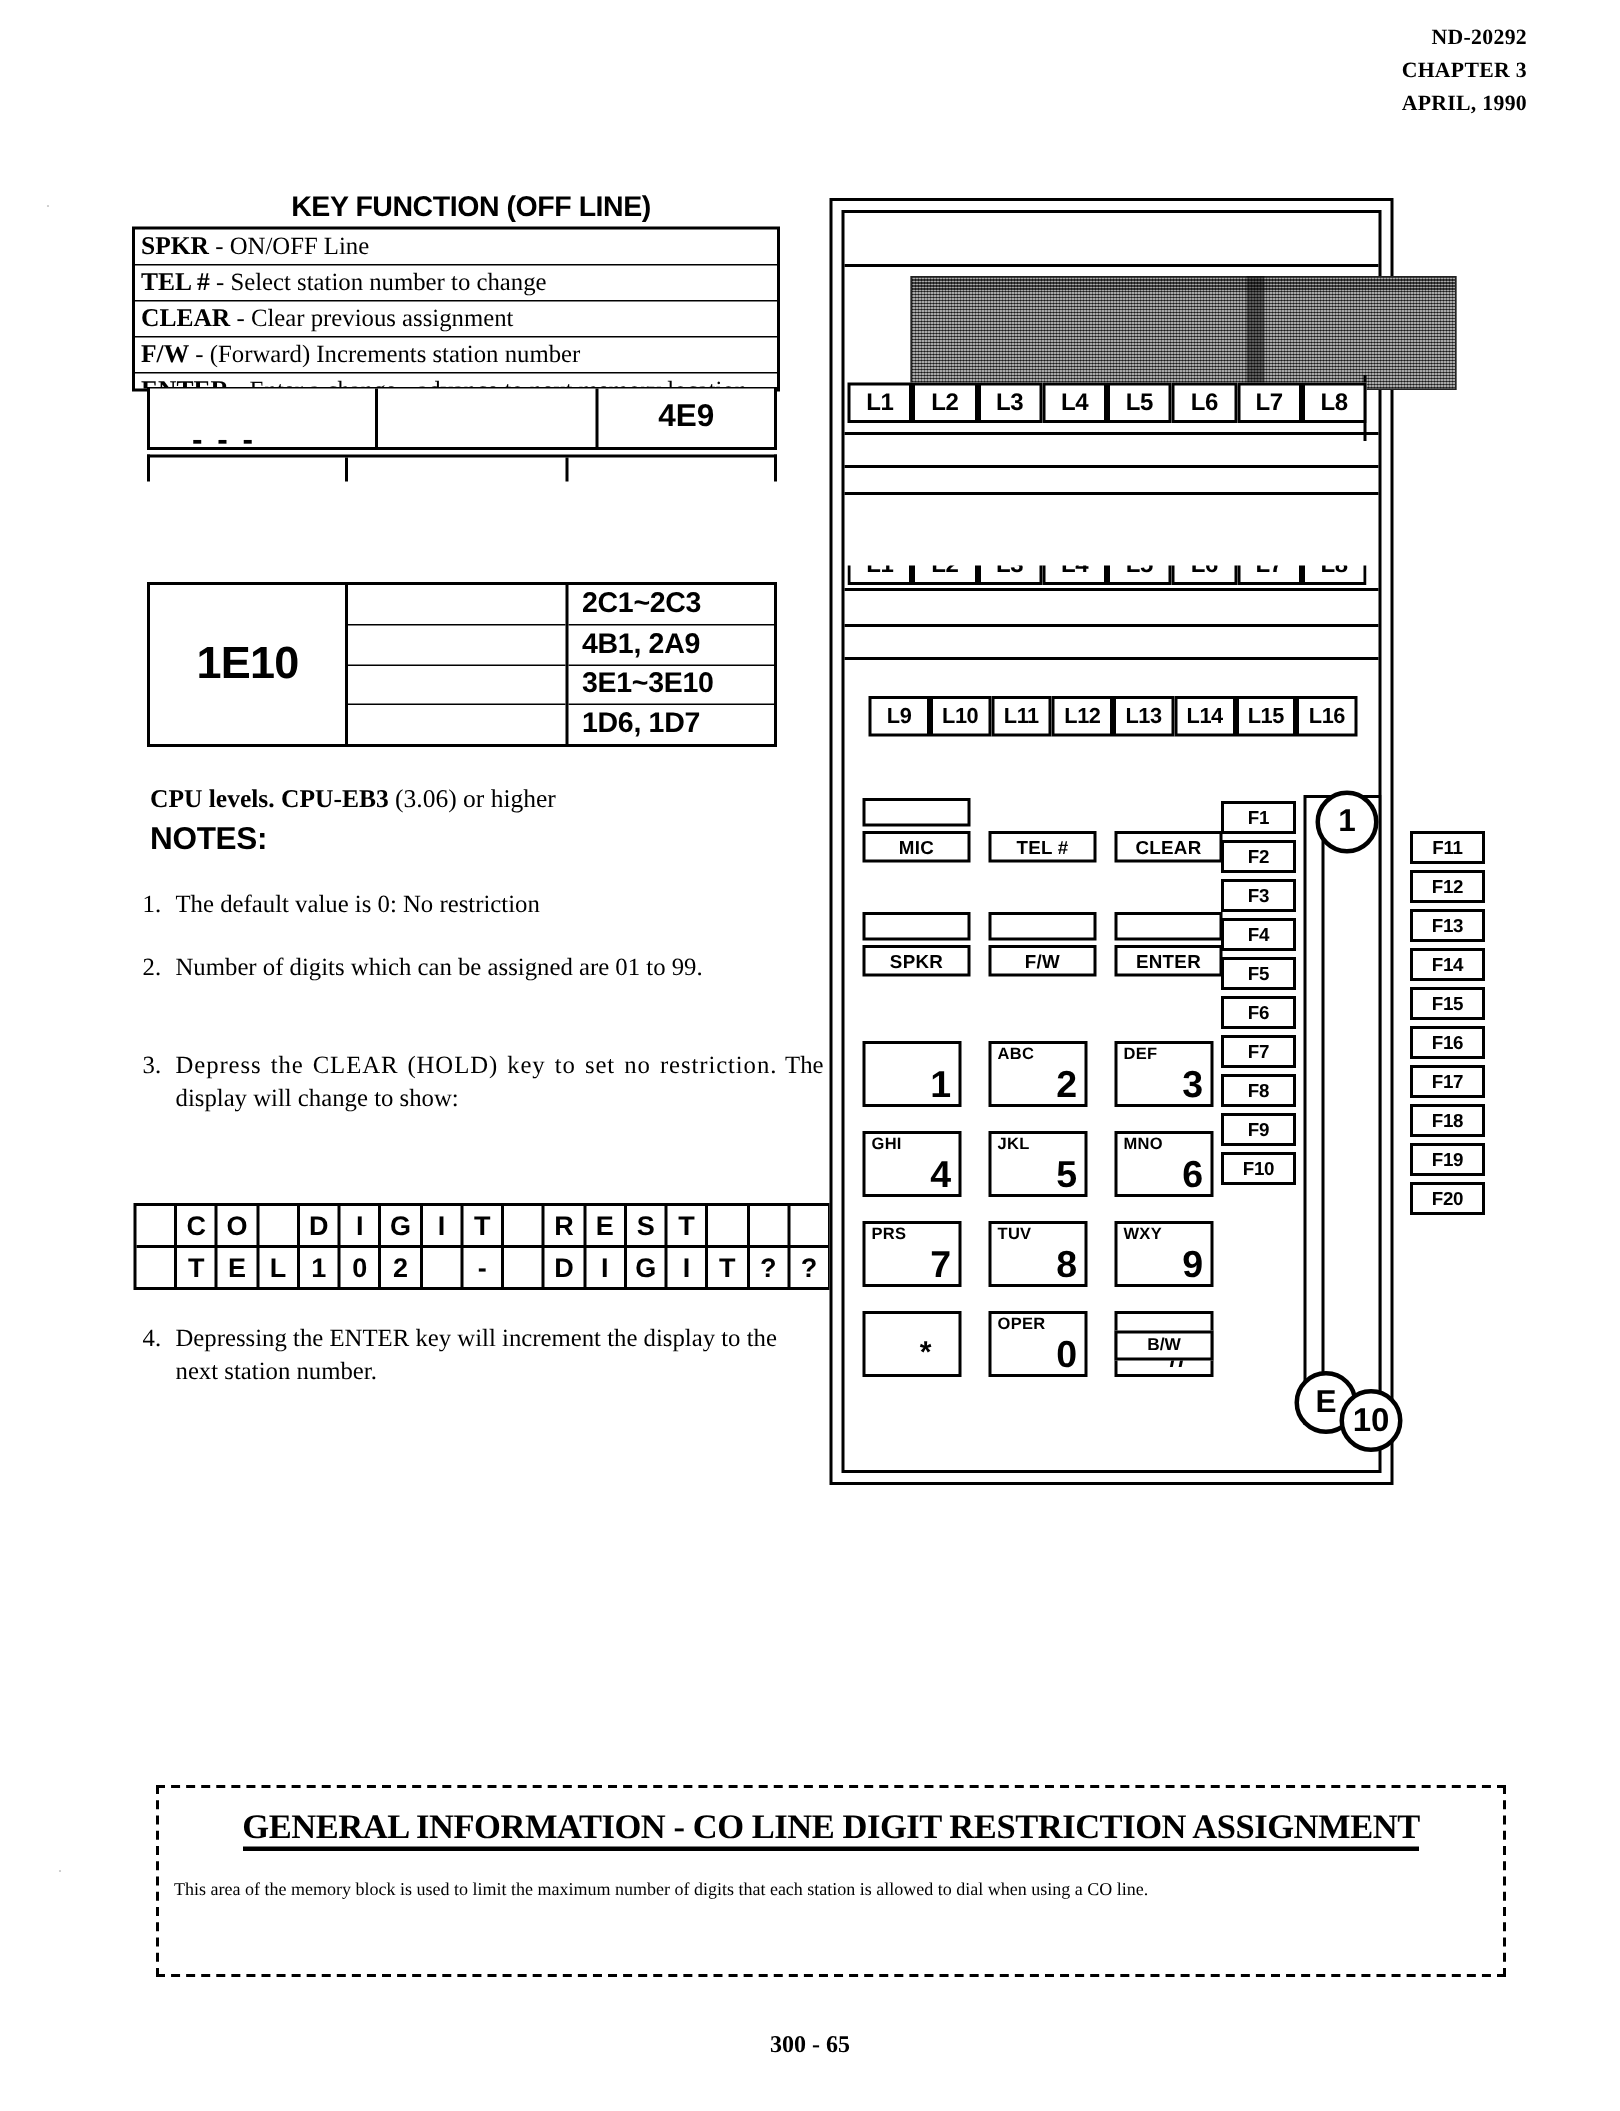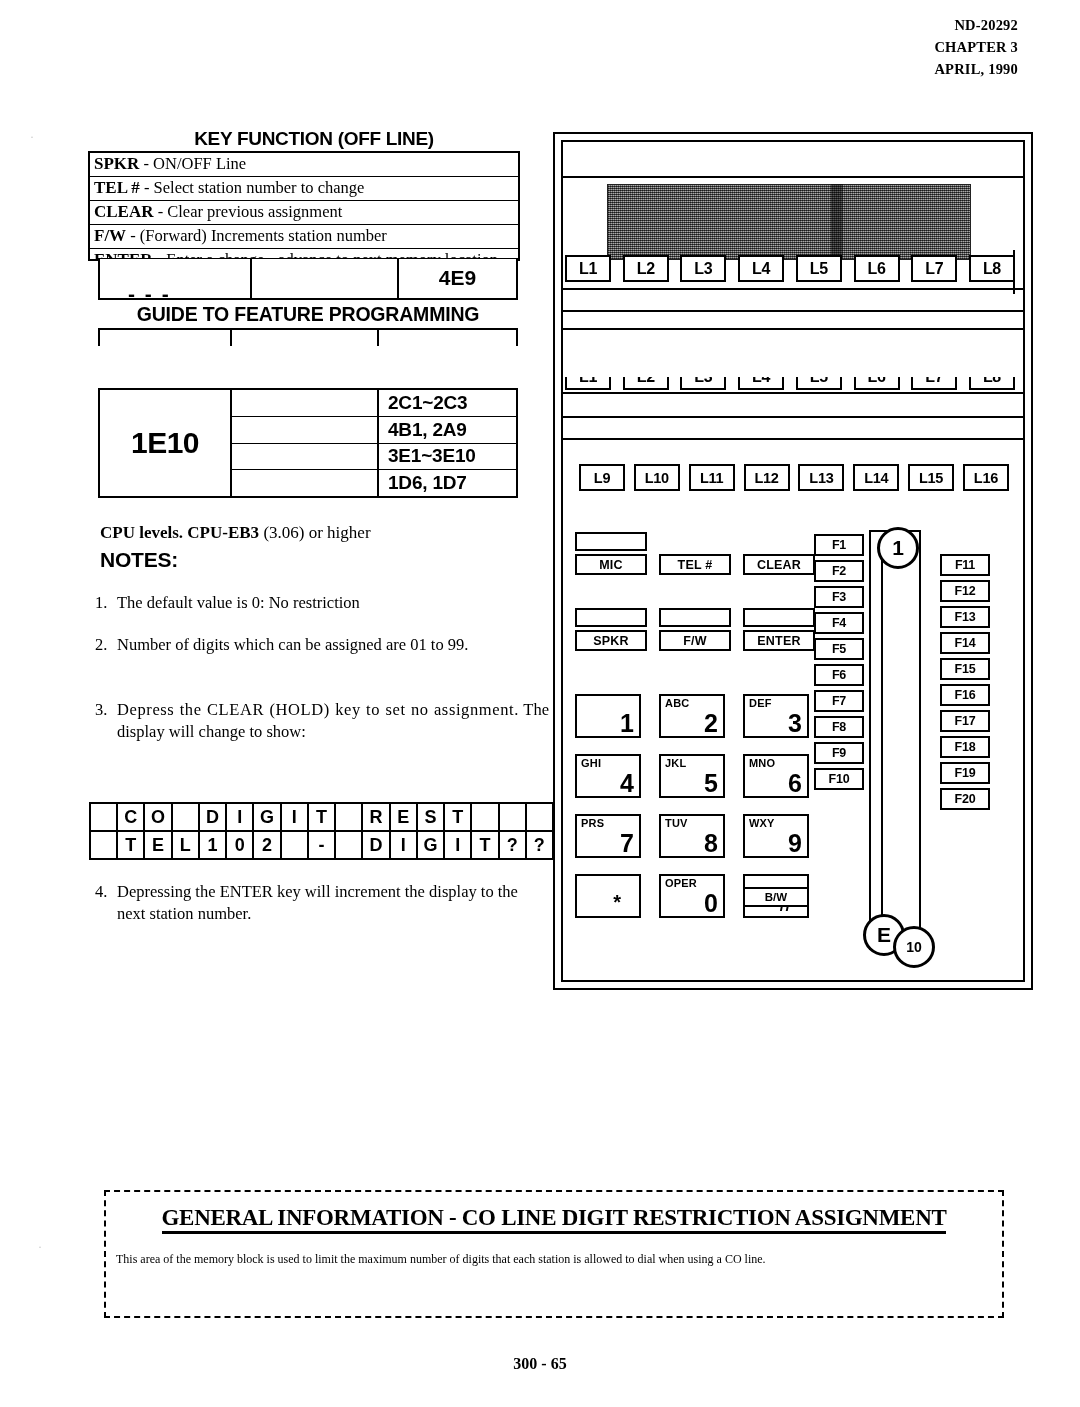--- a/index.html
+++ b/index.html
@@ -262,21 +262,21 @@
     font-size: 18px;
     line-height: 1;
   }
   .lcd-cell:last-child { border-right: none; }
 
   
   .phone {
     position: absolute;
     left: 553px;
     top: 132px;
-    width: 480px;
+    width: 376px;
     height: 858px;
     border: 2.6px solid #000;
     box-sizing: border-box;
     background: #fff;
   }
   .phone-inner {
     position: absolute;
     inset: 6px;
     border: 2px solid #000;
     box-sizing: border-box;
@@ -509,21 +509,21 @@
     border-radius: 50%;
     background: #fff;
     display: flex;
     align-items: center;
     justify-content: center;
     font-family: "Liberation Sans", sans-serif;
     font-weight: bold;
   }
   .cm-1 { left: 314px; top: 385px; width: 36px; height: 36px; font-size: 21px; }
   .cm-e { left: 300px; top: 772px; width: 36px; height: 36px; font-size: 21px; }
-  .cm-10 { left: 330px; top: 784px; width: 36px; height: 36px; font-size: 14px; }
+  .cm-10 { left: 330px; top: 784px; width: 36px; height: 36px; font-size: 22px; }
 
   
   .geninfo {
     position: absolute;
     left: 104px;
     top: 1190px;
     width: 900px;
     height: 128px;
     border: 2.2px dashed #000;
     box-sizing: border-box;
@@ -621,21 +621,20 @@
   </div>
 
   <div class="frag-table">
     <div class="frag-c1"></div>
     <div class="frag-c2"></div>
     <div class="frag-c3">4E9</div>
   </div>
   <div class="frag-dashes">- - -</div>
 
   <div class="guide-wrap">
-    <div class="guide-title">GUIDE TO FEATURE PROGRAMMING</div>
     <div class="guide-head">
       <div class="gh-c1"></div>
       <div class="gh-c2"></div>
       <div class="gh-c3"></div>
     </div>
     <div class="guide-table">
       <div class="gt-left">1E10</div>
       <div class="gt-mid">
         <div class="gm-cell"></div>
         <div class="gm-cell"></div>
@@ -661,21 +660,21 @@
   <div class="note note-1">
     <span class="num">1.</span>
     <span>The default value is 0: No restriction</span>
   </div>
   <div class="note note-2 note-just">
     <span class="num">2.</span>
     <span>Number of digits which can be assigned are 01 to 99.</span>
   </div>
   <div class="note note-3 note-just">
     <span class="num">3.</span>
-    <span class="mono-sp">Depress the CLEAR (HOLD) key to set no assignment.</span>
+    <span class="mono-sp">Depress the CLEAR (HOLD) key to set no restriction.</span>
     <span>The display will change to show:</span>
   </div>
   <div class="note note-4">
     <span class="num">4.</span>
     <span>Depressing the ENTER key will increment the display to the next station number.</span>
   </div>
 
   <div class="lcd">
     <div class="lcd-row top">
       <div class="lcd-cell"></div>

